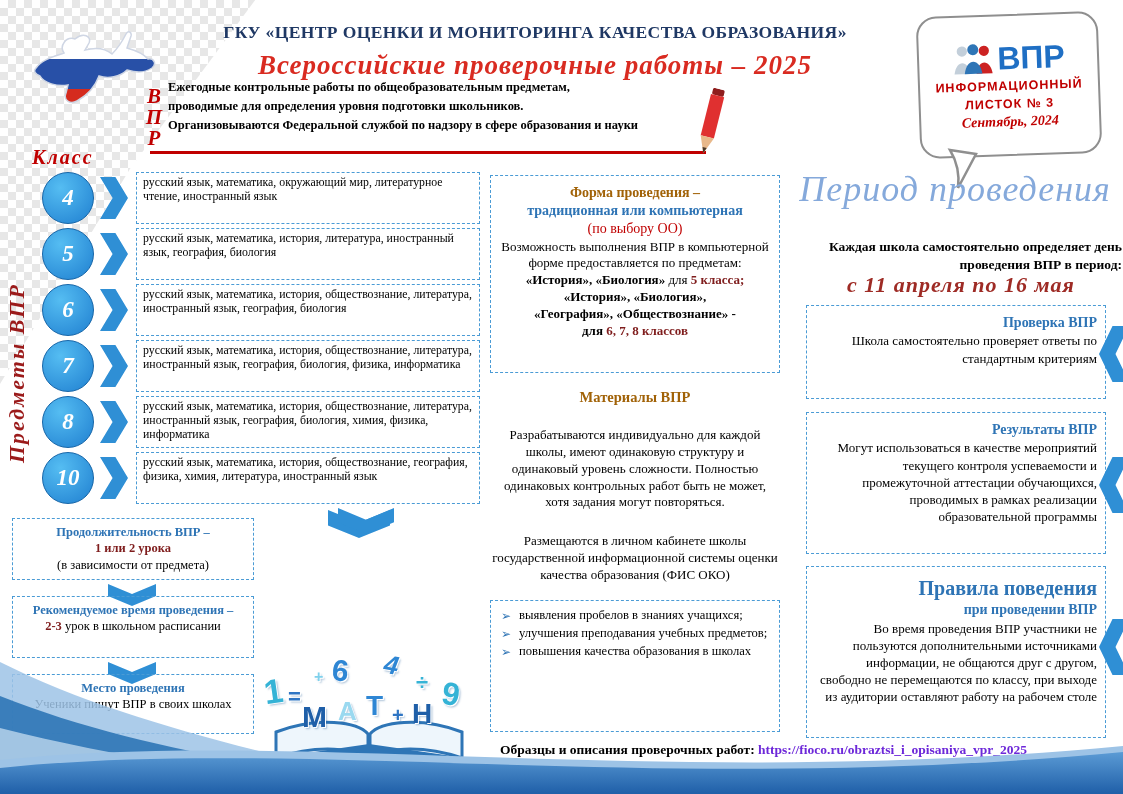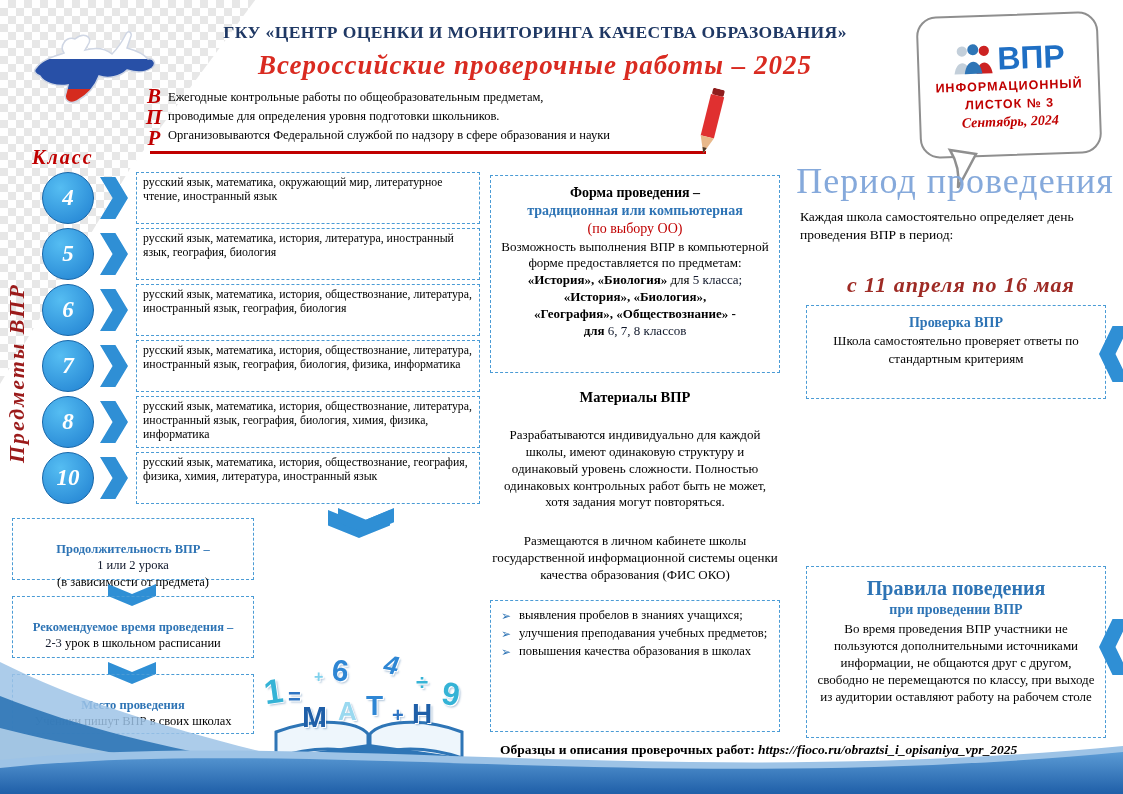--- a/index.html
+++ b/index.html
@@ -12,21 +12,21 @@
       linear-gradient(45deg,#cfcfcf 25%,transparent 25%,transparent 75%,#cfcfcf 75%);
     background-position:0 0,8px 8px;background-size:16px 16px;
     clip-path:polygon(0 0,88% 0,45% 42%,0 96%);}
   
   .org-title{position:absolute;left:150px;top:22px;width:770px;text-align:center;
     font-size:17.5px;font-weight:bold;color:#1F3864;letter-spacing:.4px;}
   .subtitle{position:absolute;left:150px;top:50px;width:770px;text-align:center;
     font-size:27px;font-weight:bold;font-style:italic;color:#D92B21;letter-spacing:1px;}
   .vpr-vert{position:absolute;left:143px;top:86px;width:22px;color:#C00000;
     font-weight:bold;font-style:italic;font-size:21px;line-height:21px;text-align:center;}
-  .intro{position:absolute;left:168px;top:88px;width:545px;font-size:12.5px;font-weight:normal;
+  .intro{position:absolute;left:168px;top:78px;width:545px;font-size:12.5px;font-weight:bold;
     line-height:1.5;}
   .red-rule{position:absolute;left:150px;top:151px;width:556px;height:3px;background:#C00000;}
   .pencil{position:absolute;left:698px;top:88px;width:26px;height:68px;transform:rotate(14deg);}
   
   .bubble{position:absolute;left:918px;top:14px;width:178px;height:138px;background:#fff;
     border:2.5px solid #8f8f8f;border-radius:20px;transform:rotate(-2deg);
     display:flex;flex-direction:column;align-items:center;justify-content:center;gap:2px;}
   .bubble-tail{position:absolute;left:946px;top:148px;width:34px;height:42px;}
   .logo-row{display:flex;align-items:center;gap:2px;}
   .logo-text{font-family:"Liberation Sans",sans-serif;font-weight:bold;font-size:32px;color:#1F6FC4;}
@@ -47,24 +47,24 @@
     border:1.5px solid #1565A8;color:#fff;display:flex;align-items:center;justify-content:center;
     font-size:23px;font-weight:bold;font-style:italic;}
   .row-chevron{width:28px;height:42px;margin:0 8px 0 6px;background:#2F8FD5;flex:0 0 28px;
     clip-path:polygon(0 0,55% 0,100% 50%,55% 100%,0 100%,45% 50%);}
   .subjects-box{flex:1;height:100%;border:1.5px dashed #4A9BD5;display:flex;align-items:flex-start;
     padding:3px 6px;box-sizing:border-box;font-size:11.8px;line-height:1.18;}
   .big-down-chevron{position:absolute;left:328px;top:510px;width:62px;height:28px;background:#2F8FD5;
     clip-path:polygon(0 0,50% 45%,100% 0,100% 55%,50% 100%,0 55%);}
   
   .stack-box{position:absolute;left:12px;width:242px;border:1.5px dashed #4A9BD5;
-    box-sizing:border-box;text-align:center;padding:22px 6px;font-size:12.5px;line-height:1.3;}
+    box-sizing:border-box;text-align:center;padding:5px 6px;font-size:12.5px;line-height:1.3;}
   .blue-bold{color:#2E74B5;font-weight:bold;}
-  .red-bold{color:#0f172a;font-weight:normal;}
-  .maroon-bold{color:#000000;font-weight:bold;}
+  .red-bold{color:#7f1d1d;font-weight:bold;}
+  .maroon-bold{color:#a16207;font-weight:bold;}
   .small-down-chevron{position:absolute;width:48px;height:22px;background:#2F8FD5;
     clip-path:polygon(0 0,50% 45%,100% 0,100% 55%,50% 100%,0 55%);}
   
   .mandatory{position:absolute;left:260px;top:540px;width:218px;text-align:center;
     font-size:12.8px;line-height:1.3;}
   .mand-chevron{position:absolute;left:338px;top:508px;width:56px;height:26px;background:#2F8FD5;
     clip-path:polygon(0 0,50% 45%,100% 0,100% 55%,50% 100%,0 55%);}
   .math-art{position:absolute;left:258px;top:658px;width:222px;height:112px;}
   .math-art span{position:absolute;font-family:"Liberation Sans",sans-serif;font-weight:bold;
     text-shadow:1px 1px 0 #fff,2px 2px 2px rgba(30,90,150,.35);}
@@ -72,33 +72,33 @@
   .mid-box{position:absolute;left:490px;width:290px;box-sizing:border-box;text-align:center;}
   .form-box{top:175px;height:198px;border:1.5px dashed #4A9BD5;padding:8px 6px;
     font-size:13px;line-height:1.3;}
   .materials{top:384px;height:205px;padding:4px 2px;font-size:13px;line-height:1.3;}
   .purpose-box{top:600px;height:132px;border:1.5px dashed #4A9BD5;padding:6px 10px;
     font-size:12.6px;line-height:1.3;text-align:left;}
   .purpose-title{text-align:center;font-size:14px;margin-bottom:2px;}
   .bullet-row{display:flex;gap:6px;}
   .bullet-glyph{color:#2E74B5;font-size:12px;flex:0 0 12px;line-height:1.5;}
   
-  .period-header{position:absolute;left:790px;top:160px;width:330px;text-align:center;
-    font-size:36px;color:#85A9DB;letter-spacing:1px;}
-  .period-text{position:absolute;left:800px;top:208px;width:322px;text-align:left;
-    font-size:13.5px;line-height:1.35;}
+  .period-header{position:absolute;left:790px;top:168px;width:330px;text-align:center;
+    font-size:36px;font-style:italic;color:#85A9DB;letter-spacing:1px;}
+  .period-text{position:absolute;left:800px;top:238px;width:322px;text-align:right;
+    font-size:13.5px;line-height:1.35;font-weight:bold;}
   .period-dates{position:absolute;left:800px;top:272px;width:322px;text-align:center;
     font-size:22px;font-weight:bold;font-style:italic;color:#9E2B25;letter-spacing:1px;}
   .right-box{position:absolute;left:806px;width:300px;border:1.5px dashed #4A9BD5;
-    box-sizing:border-box;text-align:center;padding:8px 8px;font-size:13px;line-height:1.32;}
+    box-sizing:border-box;text-align:right;padding:8px 8px;font-size:13px;line-height:1.32;}
   .left-chevron{position:absolute;right:-24px;width:30px;height:56px;background:#2F8FD5;
     clip-path:polygon(100% 0,45% 0,0 50%,45% 100%,100% 100%,55% 50%);}
   
   .footer-line{position:absolute;left:500px;top:742px;width:615px;font-size:13.5px;font-weight:bold;}
-  .footer-link{color:#000000;font-family:"Liberation Serif",serif;cursor:pointer;font-style:italic;}
+  .footer-link{color:#6d28d9;font-family:"Liberation Serif",serif;cursor:pointer;}
   .waves{position:absolute;left:0;bottom:0;width:1123px;height:150px;pointer-events:none;}
 </style>
 </head>
 <body>
 
 <div class="poster">
 
   <div class="corner-pattern"></div>
 
   <svg style="position:absolute;left:26px;top:26px;" width="130" height="98" viewBox="0 0 130 98">
@@ -269,20 +269,25 @@
   <div class="period-header">Период проведения</div>
   <div class="period-text">Каждая школа самостоятельно определяет день проведения ВПР в период:</div>
   <div class="period-dates">с 11 апреля по 16 мая</div>
 
   <div class="right-box" style="top:305px;height:94px;">
     <span class="blue-bold" style="font-size:14px;">Проверка ВПР</span><br>
     <span>Школа самостоятельно проверяет ответы по стандартным критериям</span>
     <div class="left-chevron" style="top:20px;"></div>
   </div>
 
+  <div class="right-box" style="top:412px;height:142px;">
+    <span class="blue-bold" style="font-size:14px;">Результаты ВПР</span><br>
+    <span>Могут использоваться в качестве мероприятий текущего контроля успеваемости и промежуточной аттестации обучающихся, проводимых в рамках реализации образовательной программы</span>
+    <div class="left-chevron" style="top:44px;"></div>
+  </div>
 
   <div class="right-box" style="top:566px;height:172px;">
     <span class="blue-bold" style="font-size:20px;">Правила поведения</span><br>
     <span class="blue-bold" style="font-size:14px;">при проведении ВПР</span><br>
     <span>Во время проведения ВПР участники не пользуются дополнительными источниками информации, не общаются друг с другом, свободно не перемещаются по классу, при выходе из аудитории оставляют работу на рабочем столе</span>
     <div class="left-chevron" style="top:52px;"></div>
   </div>
 
   <div class="footer-line">
     <span>Образцы и описания проверочных работ: </span><span class="footer-link">https://fioco.ru/obraztsi_i_opisaniya_vpr_2025</span>

